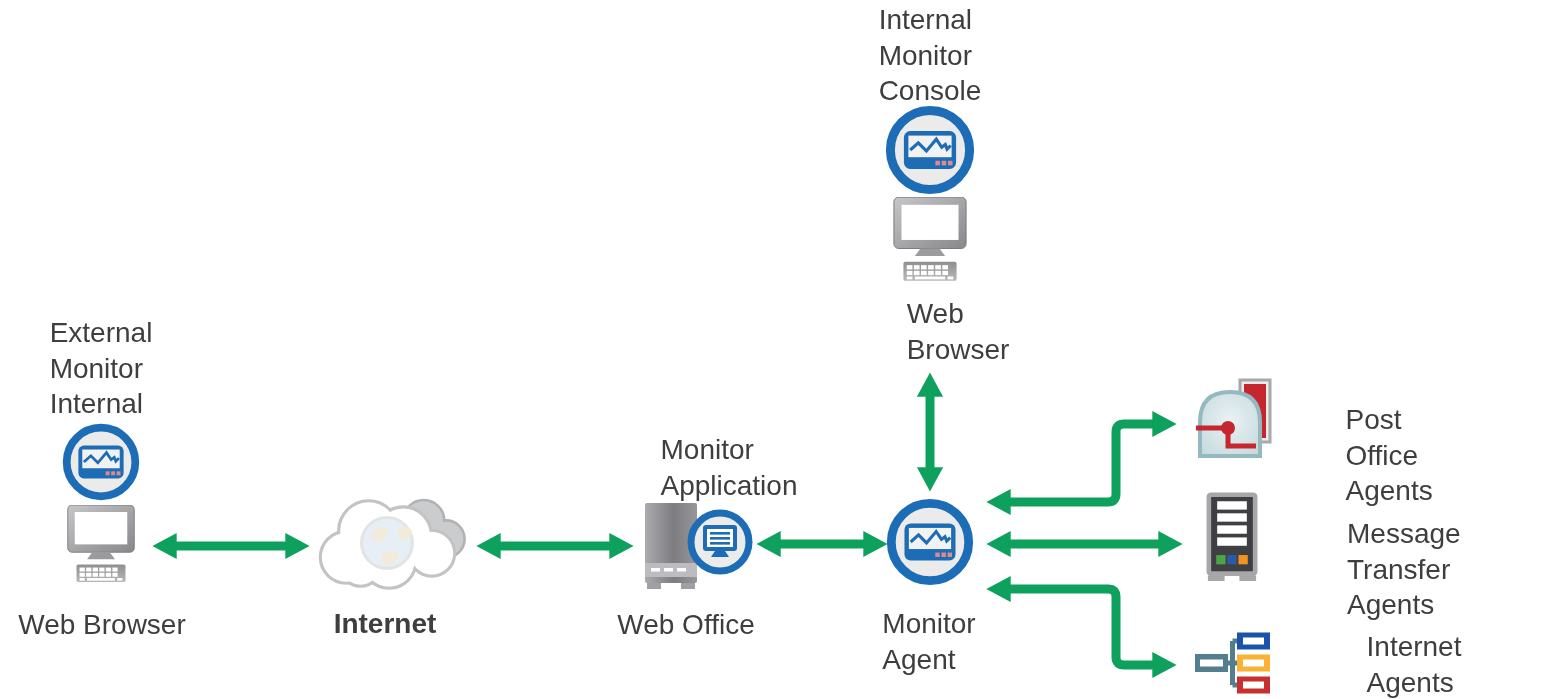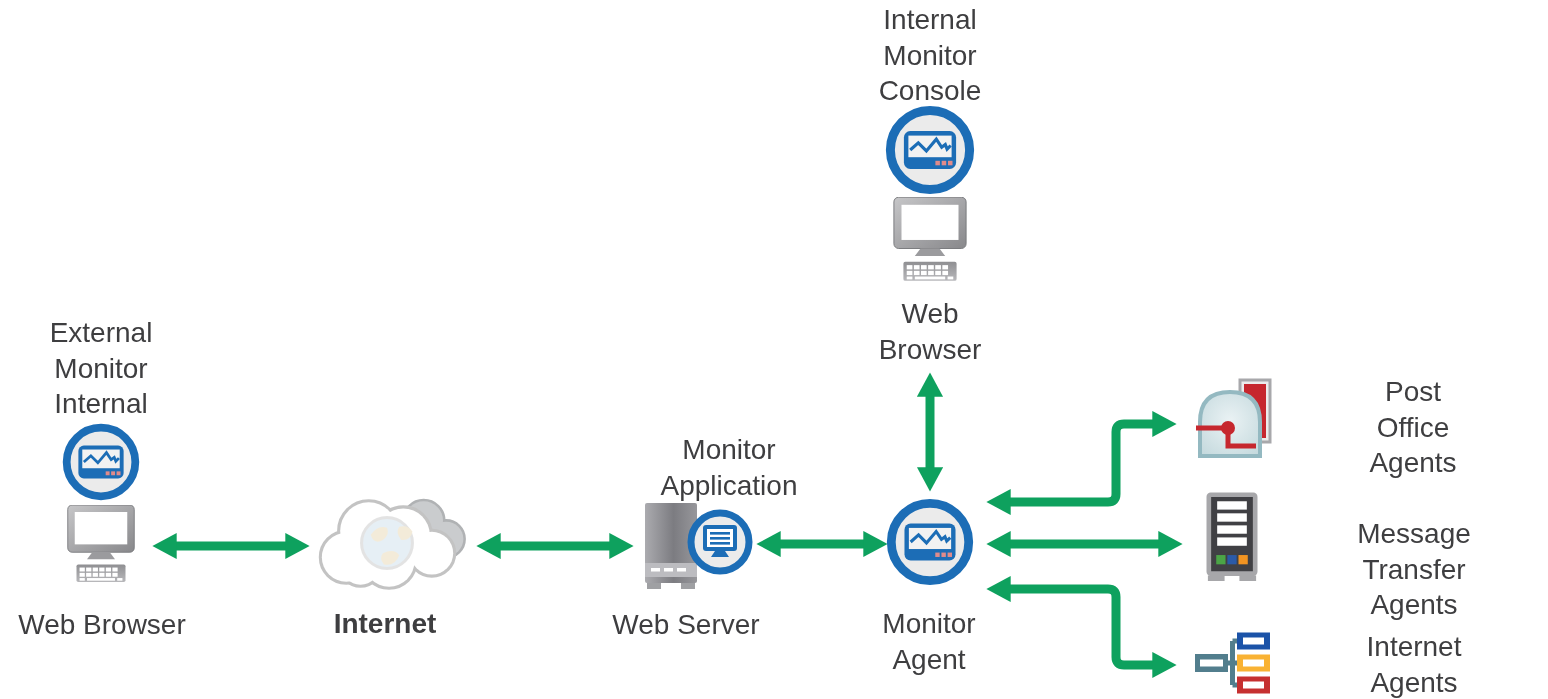--- a/index.html
+++ b/index.html
@@ -1,21 +1,21 @@
 <!DOCTYPE html>
 <html><head>
 <meta charset="utf-8">
 <style>
   html,body{margin:0;padding:0;background:#ffffff;}
   .canvas{
     position:relative;width:1548px;height:699px;background:#ffffff;overflow:hidden;
     font-family:"Liberation Sans","DejaVu Sans",sans-serif;
   }
   .lbl{
-    position:absolute;transform:translateX(-50%);text-align:center;
+    position:absolute;transform:translateX(-50%);text-align:left;
     white-space:pre-line;font-size:28px;line-height:1.27;color:#3e3e40;
   }
   .lbl.bold{font-weight:bold;}
   .abs{position:absolute;}
   svg{display:block;}
 </style>
 </head>
 <body>
 
 <div class="canvas">
@@ -79,21 +79,21 @@
         <rect x="30.5" y="77.5" width="6" height="4.5"></rect>
           <rect x="38" y="77.5" width="6" height="4.5"></rect>
         <rect x="45.5" y="77.5" width="6" height="4.5"></rect>
           <rect x="53" y="77.5" width="6" height="4.5"></rect>
         <rect x="15.5" y="83.5" width="6" height="3"></rect>
           <rect x="24" y="83.5" width="32" height="3"></rect>
         <rect x="58.5" y="83.5" width="6" height="3"></rect>
       </g>
     </svg>
 
-    <div class="lbl" style="left:930px;top:296px">Web
+    <div class="lbl" style="left:958px;top:296px">Web
 Browser</div>
   </div>
 
   <div>
     <div class="lbl" style="left:101px;top:315px">External
 Monitor
 Internal</div>
 
     <svg class="abs" style="left:62px;top:423px" width="78" height="78" viewBox="0 0 100 100">
       <circle cx="50" cy="50" r="44" fill="#ebebeb" stroke="#1C6DB6" stroke-width="10"></circle>
@@ -201,21 +201,21 @@
         <rect x="64" y="28" width="26" height="18" fill="#ffffff"></rect>
         <g fill="#1C6DB6">
           <rect x="67" y="31" width="20" height="2.6"></rect>
             <rect x="67" y="36" width="20" height="2.6"></rect>
           <rect x="67" y="41" width="20" height="2.6"></rect>
         </g>
         <polygon points="72,50 82,50 86,56 68,56" fill="#1C6DB6"></polygon>
       </g>
     </svg>
 
-    <div class="lbl" style="left:686px;top:607px">Web Server</div>
+    <div class="lbl" style="left:686px;top:607px">Web Office</div>
   </div>
 
   <div>
     <svg class="abs" style="left:886px;top:498px" width="88" height="88" viewBox="0 0 100 100">
       <circle cx="50" cy="50" r="44" fill="#ebebeb" stroke="#1C6DB6" stroke-width="10"></circle>
       <rect x="21" y="29" width="58" height="42" rx="7" fill="#1C6DB6"></rect>
       <rect x="26" y="34" width="48" height="24" fill="#f2f2f2"></rect>
       <polyline points="28,50 37,42 46,51 57,38 63,47 67,44 69,49 73,45" stroke="#1C6DB6" stroke-width="3.5" fill="none"></polyline>
       <rect x="56" y="62" width="5" height="5" fill="#e08b8b"></rect>
       <rect x="63" y="62" width="5" height="5" fill="#e08b8b"></rect>
@@ -232,21 +232,21 @@
           <stop offset="0" stop-color="#eaf2f4"></stop>
             <stop offset="1" stop-color="#c4d9dd"></stop>
         </radialGradient>
       </defs>
       <rect x="46" y="2" width="30" height="62" fill="#ececec" stroke="#a8a8ab" stroke-width="3"></rect>
       <rect x="50" y="6" width="22" height="54" fill="#C6272E"></rect>
       <path d="M6,78 V44 Q6,14 36,14 Q66,14 66,44 V78 Z" fill="url(#mbgrad)" stroke="#94b9c1" stroke-width="4"></path>
       <path d="M2,50 H34 M34,50 V68 H62" stroke="#C6272E" stroke-width="5" fill="none"></path>
       <circle cx="34" cy="50" r="7" fill="#C6272E"></circle>
     </svg>
-    <div class="lbl" style="left:1413px;top:374px">Post Office
+    <div class="lbl" style="left:1413px;top:402px">Post Office
 Agents</div>
   </div>
 
   <div>
     <svg class="abs" style="left:1206px;top:492px" width="52" height="89" viewBox="0 0 56 96">
       <rect x="3" y="3" width="50" height="85" rx="2" fill="#404044" stroke="#a7a7aa" stroke-width="5"></rect>
       <g fill="#ffffff">
         <rect x="12" y="10" width="32" height="9"></rect>
           <rect x="12" y="23" width="32" height="9"></rect>
         <rect x="12" y="36" width="32" height="9"></rect>

